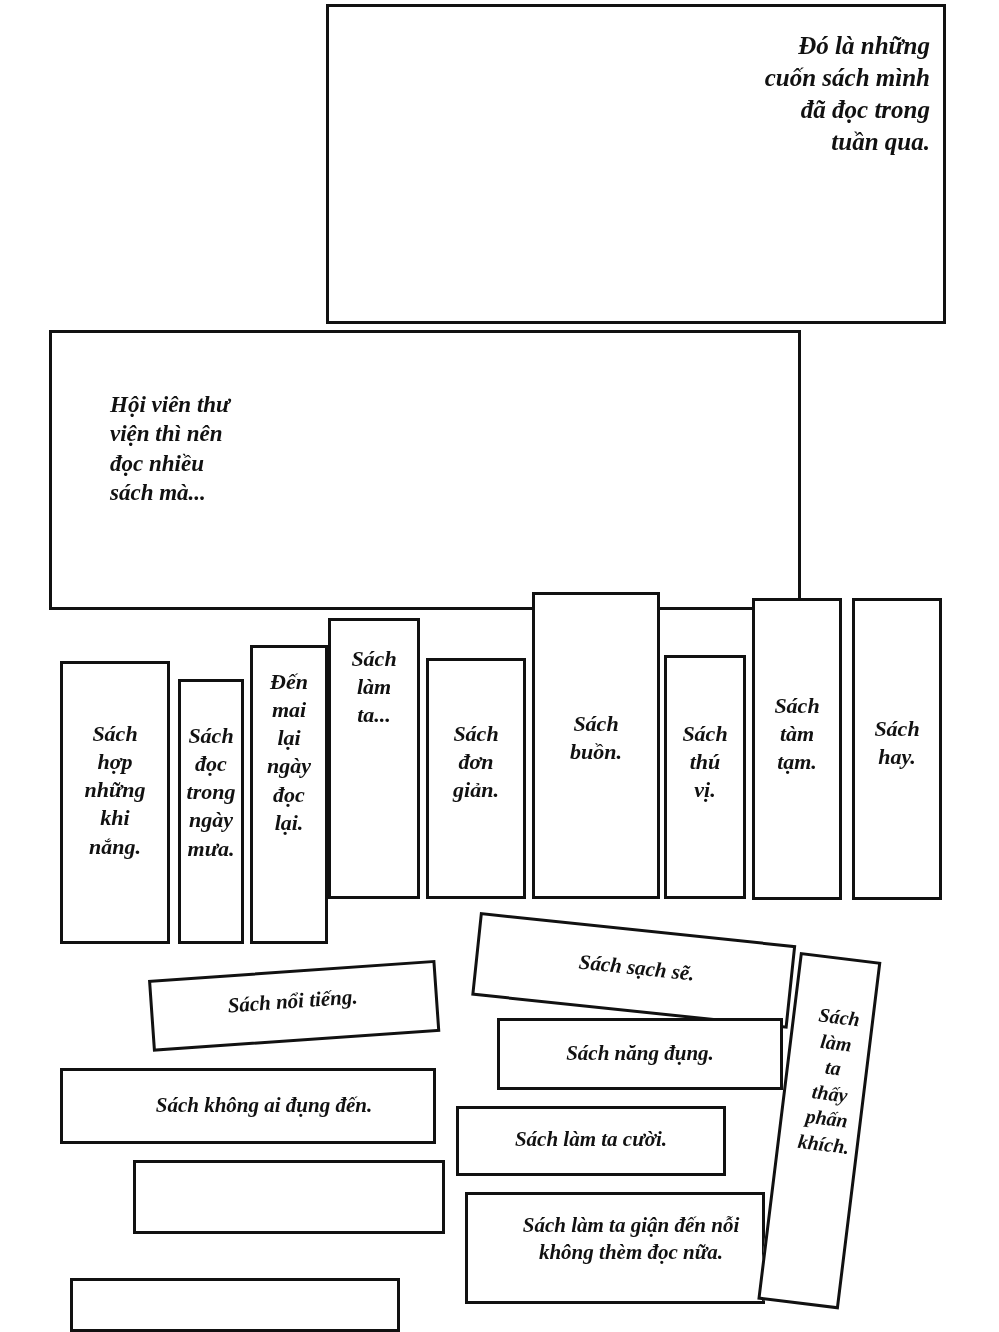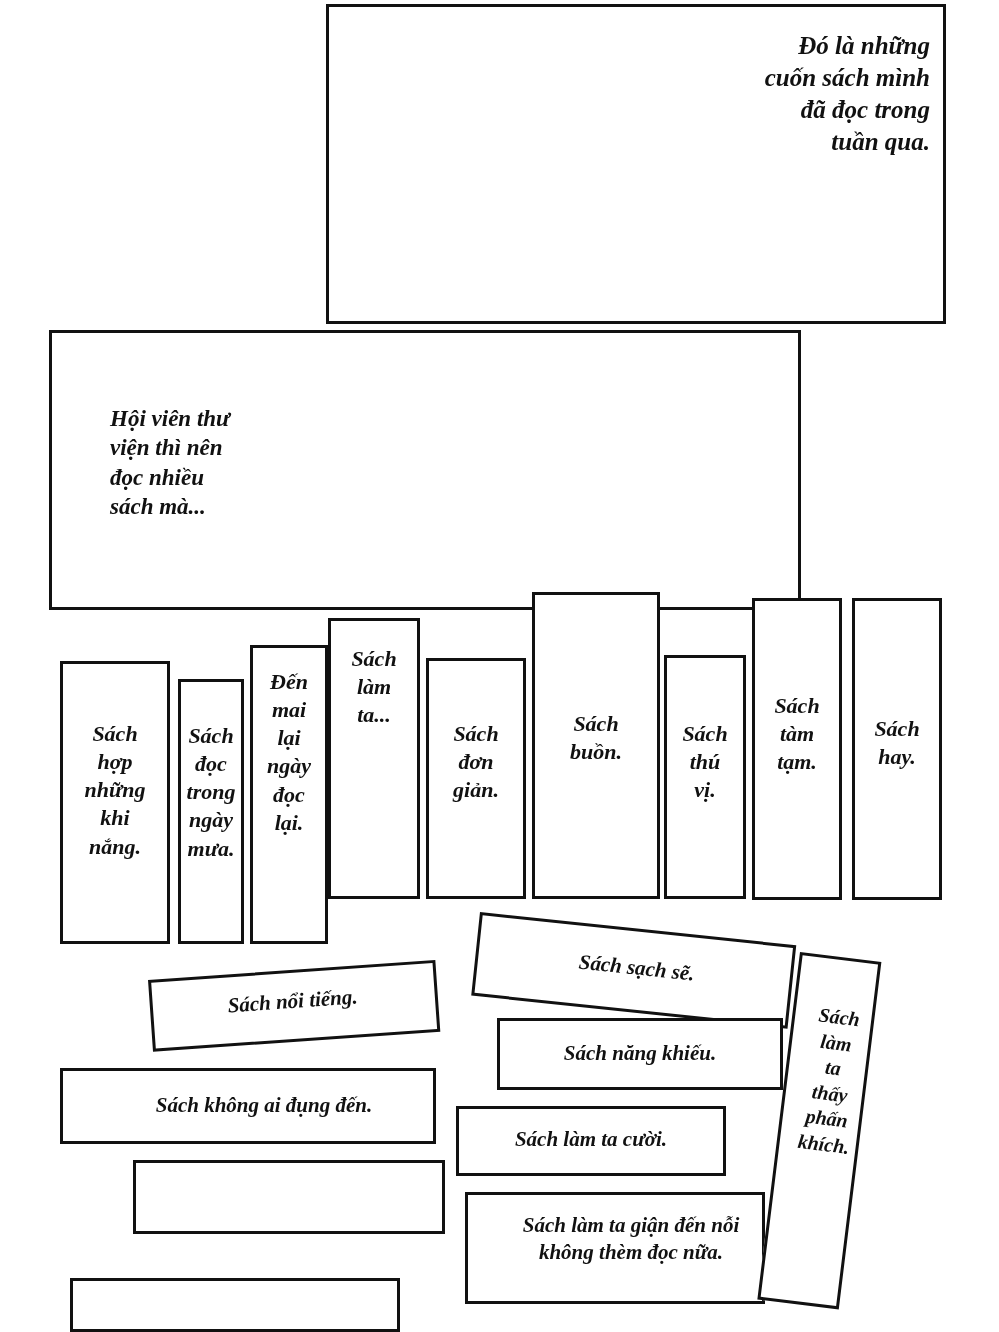--- a/index.html
+++ b/index.html
@@ -41,21 +41,21 @@
     left: 640px; top: 30px; width: 290px;
     font-size: 25px; text-align: right;
   }
 
   
   .bubble-second {
     left: 49px; top: 330px; width: 752px; height: 280px;
   }
   .txt-second {
     left: 110px; top: 390px; width: 250px;
-    font-size: 23px; text-align: left; margin-top: 14px;
+    font-size: 23px; text-align: left;
   }
 
   
   .spine-txt {
     font-size: 22px;
     text-align: center;
   }
 
   
   .flat-txt {
@@ -141,21 +141,21 @@
   <div class="txt spine-txt" style="left:852px; top:715px; width:90px;">Sách
 hay.</div>
 
   <div class="panel" style="left:480px; top:912px; width:318px; height:84px; transform:rotate(6deg); transform-origin:left top;"></div>
   <div class="txt flat-txt c" style="left:480px; top:938px; width:318px; transform:rotate(6deg); transform-origin:left top;">Sách sạch sẽ.</div>
 
   <div class="panel" style="left:148px; top:980px; width:288px; height:72px; transform:rotate(-4deg); transform-origin:left top;"></div>
   <div class="txt flat-txt c" style="left:148px; top:998px; width:288px; transform:rotate(-4deg); transform-origin:left top;">Sách nổi tiếng.</div>
 
   <div class="panel" style="left:497px; top:1018px; width:286px; height:72px;"></div>
-  <div class="txt flat-txt c" style="left:497px; top:1040px; width:286px;">Sách năng khiếu.</div>
+  <div class="txt flat-txt c" style="left:497px; top:1040px; width:286px;">Sách năng đụng.</div>
 
   <div class="panel" style="left:60px; top:1068px; width:376px; height:76px;"></div>
   <div class="txt flat-txt c" style="left:76px; top:1092px; width:376px;">Sách không ai đụng đến.</div>
 
   <div class="panel" style="left:456px; top:1106px; width:270px; height:70px;"></div>
   <div class="txt flat-txt c" style="left:456px; top:1126px; width:270px;">Sách làm ta cười.</div>
 
   <div class="panel" style="left:133px; top:1160px; width:312px; height:74px;"></div>
 
   <div class="panel" style="left:465px; top:1192px; width:300px; height:112px;"></div>

